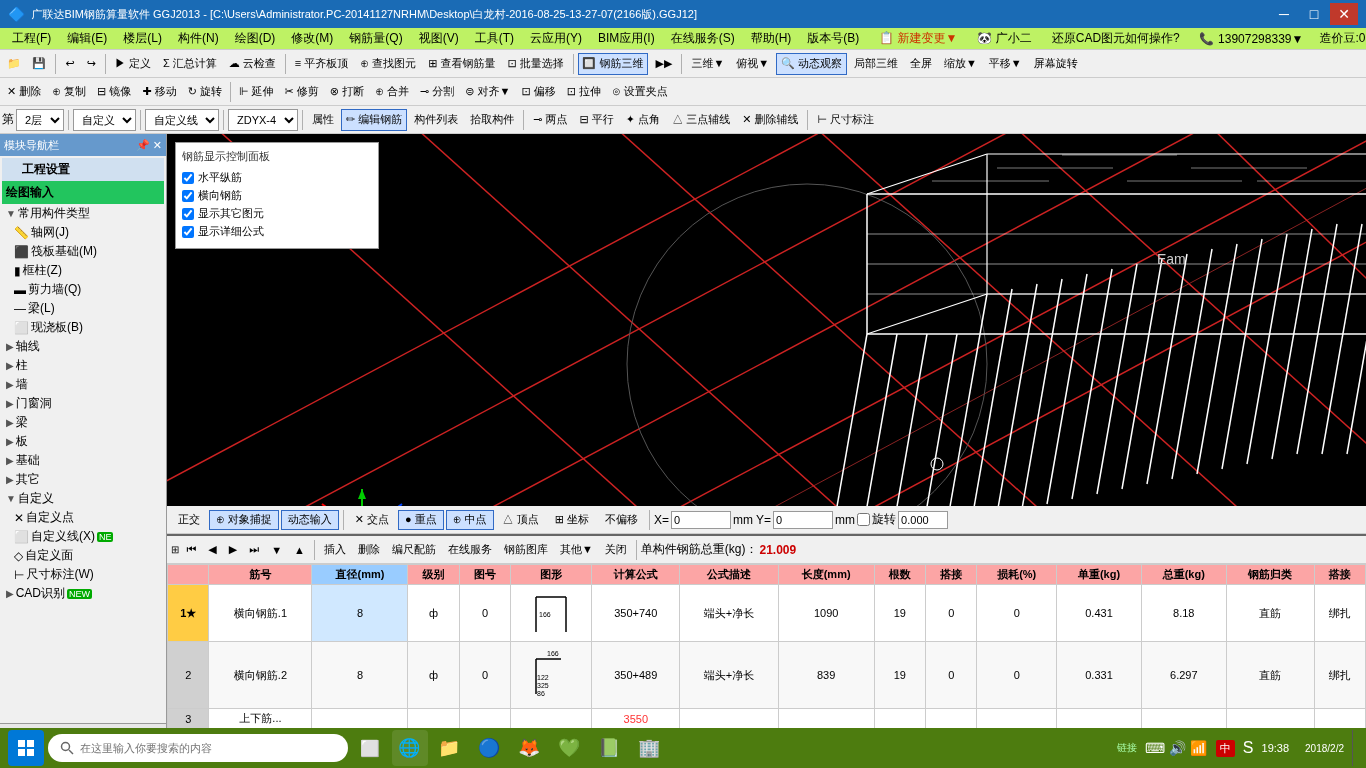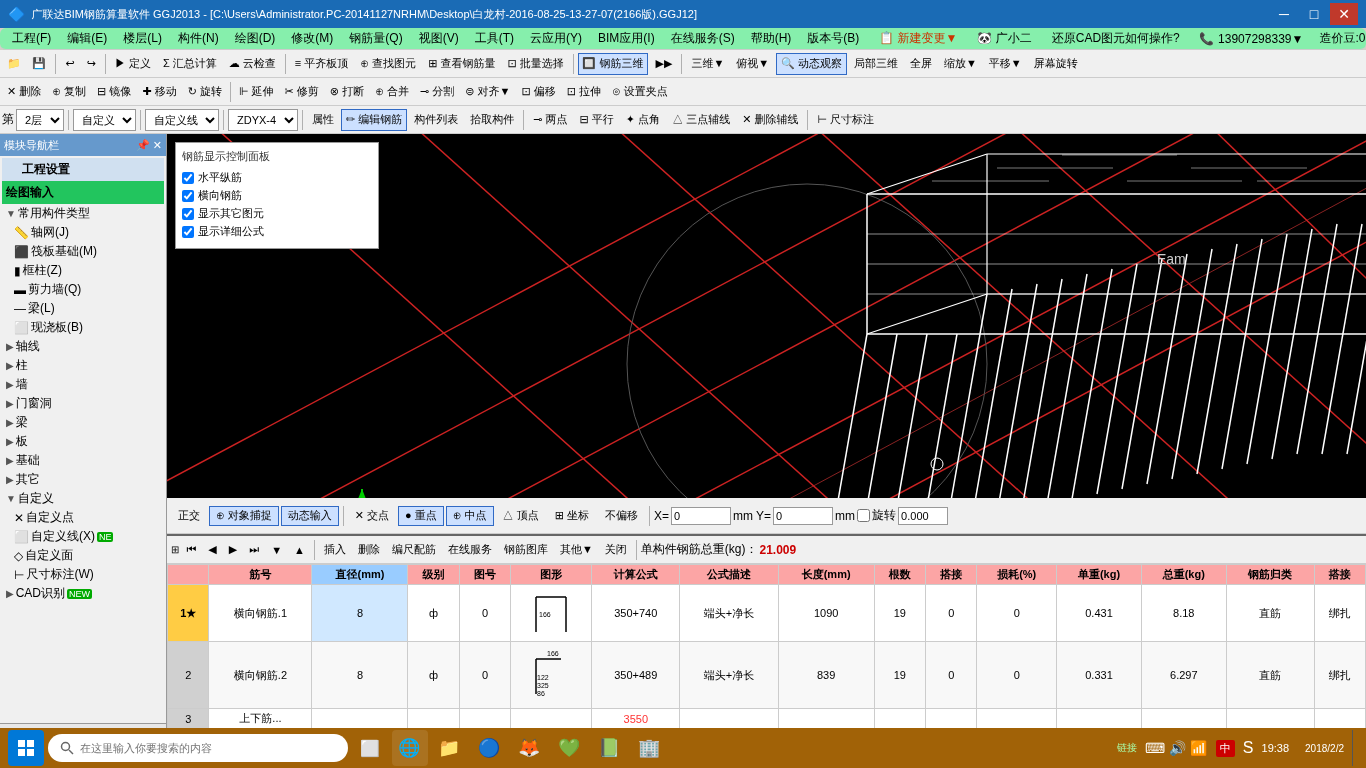--- a/index.html
+++ b/index.html
@@ -9,22 +9,22 @@
     #titlebar {
       height: 28px; background: #1a6bb5; display: flex; align-items: center; justify-content: space-between;
       padding: 0 8px; color: white; font-size: 12px;
     }
     #titlebar-left { display: flex; align-items: center; gap: 6px; }
     #titlebar-right { display: flex; gap: 2px; }
     .title-btn { width: 28px; height: 22px; background: #1a6bb5; border: none; color: white; cursor: pointer; font-size: 14px; display: flex; align-items: center; justify-content: center; }
 
     
     #menubar {
-      height: 22px; background: #86efac; border-bottom: 1px solid #ccc;
-      display: flex; align-items: center; padding: 0 4px; border-radius: 6px;
+      height: 22px; background: #bef264; border-bottom: 1px solid #ccc;
+      display: flex; align-items: center; padding: 0 4px;
     }
     .menu-item { padding: 2px 8px; cursor: pointer; white-space: nowrap; }
 
     
     #toolbar1 {
       height: 28px; background: #f0f0f0; border-bottom: 1px solid #ccc;
       display: flex; align-items: center; padding: 0 2px; gap: 2px;
     }
     #toolbar2 {
       height: 28px; background: #f0f0f0; border-bottom: 1px solid #ccc;
@@ -102,29 +102,29 @@
     .row-num { background: #d0d0d0; }
 
     
     #statusbar {
       height: 24px; background: #f0f0f0; border-top: 1px solid #ccc;
       display: flex; align-items: center; padding: 0 8px; gap: 16px; font-size: 11px;
     }
 
     
     #taskbar {
-      height: 40px; background: #a16207; display: flex; align-items: center;
+      height: 40px; background: #4d7c0f; display: flex; align-items: center;
       justify-content: space-between; padding: 0 8px; position: fixed; bottom: 0; width: 1366px;
     }
     #taskbar-left { display: flex; align-items: center; gap: 4px; }
     #taskbar-right { display: flex; align-items: center; gap: 8px; color: white; font-size: 11px; }
     .taskbar-icon { width: 36px; height: 36px; display: flex; align-items: center; justify-content: center; cursor: pointer; border-radius: 4px; }
 
     .snap-toolbar {
-      height: 36px; background: #f0f0f0; border-bottom: 1px solid #ccc;
+      height: 28px; background: #f0f0f0; border-bottom: 1px solid #ccc;
       display: flex; align-items: center; padding: 0 4px; gap: 2px;
     }
     .snap-btn { height: 20px; padding: 0 6px; background: #f0f0f0; border: 1px solid transparent; cursor: pointer; font-size: 11px; white-space: nowrap; }
     .snap-btn.active { background: #cce0ff; border: 1px solid #316ac5; }
 
     .coord-input { width: 60px; height: 18px; border: 1px solid #999; font-size: 11px; padding: 0 2px; }
 
     
     body { display: flex; flex-direction: column; }
     #content-wrapper { flex: 1; display: flex; flex-direction: column; overflow: hidden; }

